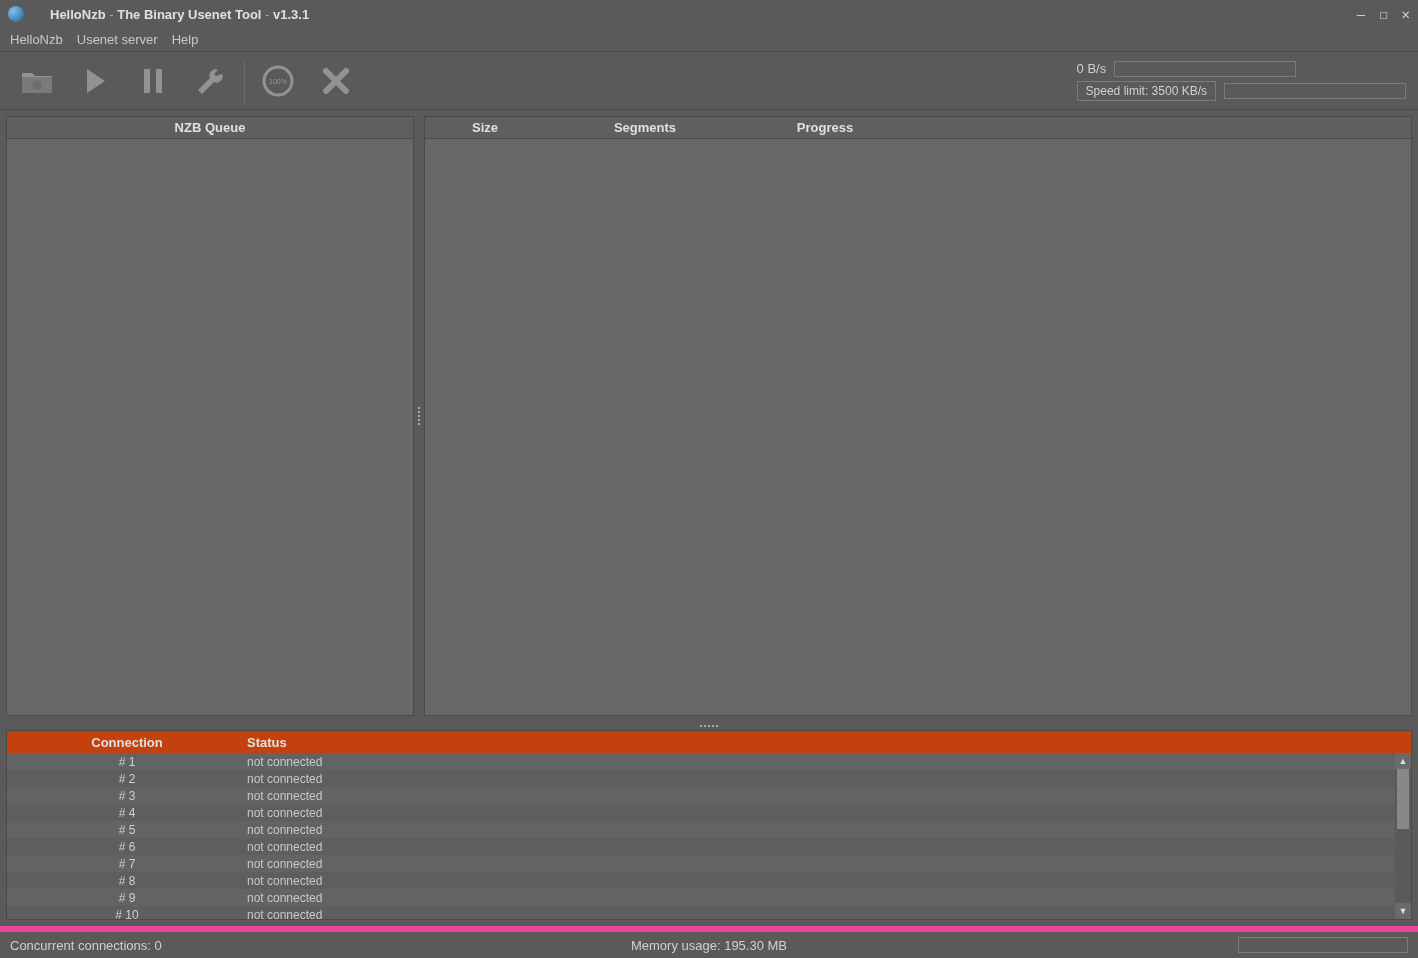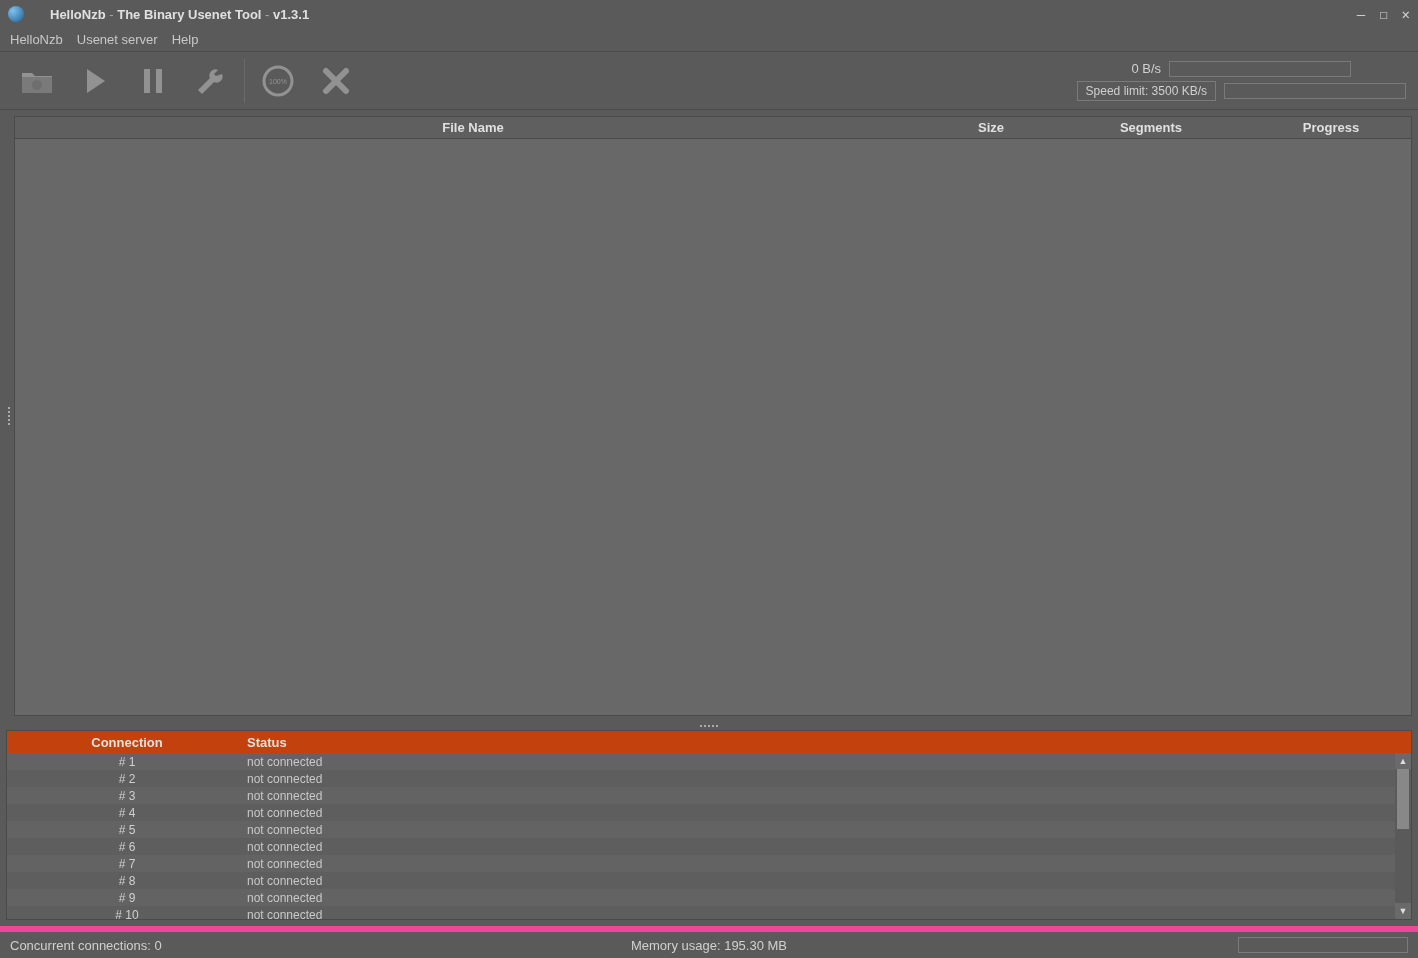--- a/index.html
+++ b/index.html
@@ -9,21 +9,21 @@
 .titlebar .title { font-weight: 600; color: #e0e0e0; padding-left: 18px; }
 .titlebar .title .sep { color: #aaa; font-weight: 400; }
 .titlebar .win-controls { margin-left: auto; display: flex; gap: 14px; }
 .titlebar .win-controls span { font-family: monospace; font-size: 14px; color:#d0d0d0; cursor:pointer; line-height:1; }
 .menubar { height: 24px; background: #5a5a5a; display:flex; align-items:center; gap:14px; padding:0 10px; border-bottom:1px solid #4a4a4a;}
 .menubar span { color:#c8c8c8; cursor:pointer; }
 .toolbar { height: 58px; background:#5a5a5a; display:flex; align-items:center; padding:0 8px; border-bottom:1px solid #4a4a4a;}
 .toolbar .tbtn { width:50px; height:44px; margin:0 4px; display:flex; align-items:center; justify-content:center; cursor:pointer; }
 .toolbar .tbtn svg { opacity:0.7; }
 .toolbar .sep { width:1px; height:44px; background:#6a6a6a; margin:0 4px; }
-.toolbar .right { margin-left:auto; display:flex; flex-direction:column; gap:4px; align-items:center; padding-right:4px;}
+.toolbar .right { margin-left:auto; display:flex; flex-direction:column; gap:4px; align-items:flex-start; padding-right:4px;}
 .toolbar .right .row { display:flex; align-items:center; gap:8px; }
 .toolbar .speed-limit { background:#5a5a5a; border:1px solid #7a7a7a; padding:2px 8px; font-size:12px; color:#d0d0d0; }
 .toolbar .progress-box { width:182px; height:16px; border:1px solid #7a7a7a; background:#5a5a5a; }
 .content { flex:1; display:flex; padding:6px; gap:2px; min-height:0; }
 .panel { background:#686868; border:1px solid #4a4a4a; display:flex; flex-direction:column; }
 .queue-panel { width:408px; }
 .file-panel { flex:1; }
 .panel-header { height:22px; background:#5f5f5f; display:flex; align-items:center; border-bottom:1px solid #4a4a4a; font-weight:600; color:#e0e0e0;}
 .queue-panel .panel-header { justify-content:center; }
 .file-panel .panel-header .col { text-align:center; }
@@ -120,30 +120,35 @@
       <div class="progress-box"></div>
     </div>
     <div class="row">
       <div class="speed-limit">Speed limit: 3500 KB/s</div>
       <div class="progress-box"></div>
     </div>
   </div>
 </div>
 
 <div class="content">
+  <div class="panel queue-panel">
+    <div class="panel-header">
+      <span>NZB Queue</span>
+    </div>
+    <div class="panel-body"></div>
+  </div>
   <div class="splitter-v">
       <i></i>
       <i></i>
       <i></i>
       <i></i>
       <i></i>
     </div>
   <div class="panel file-panel">
     <div class="panel-header">
-      <div class="col col-fn">File Name</div>
       <div class="col col-sz">Size</div>
       <div class="col col-sg">Segments</div>
       <div class="col col-pr">Progress</div>
     </div>
     <div class="panel-body"></div>
   </div>
 </div>
 
 <div class="splitter-h">
     <i></i>

